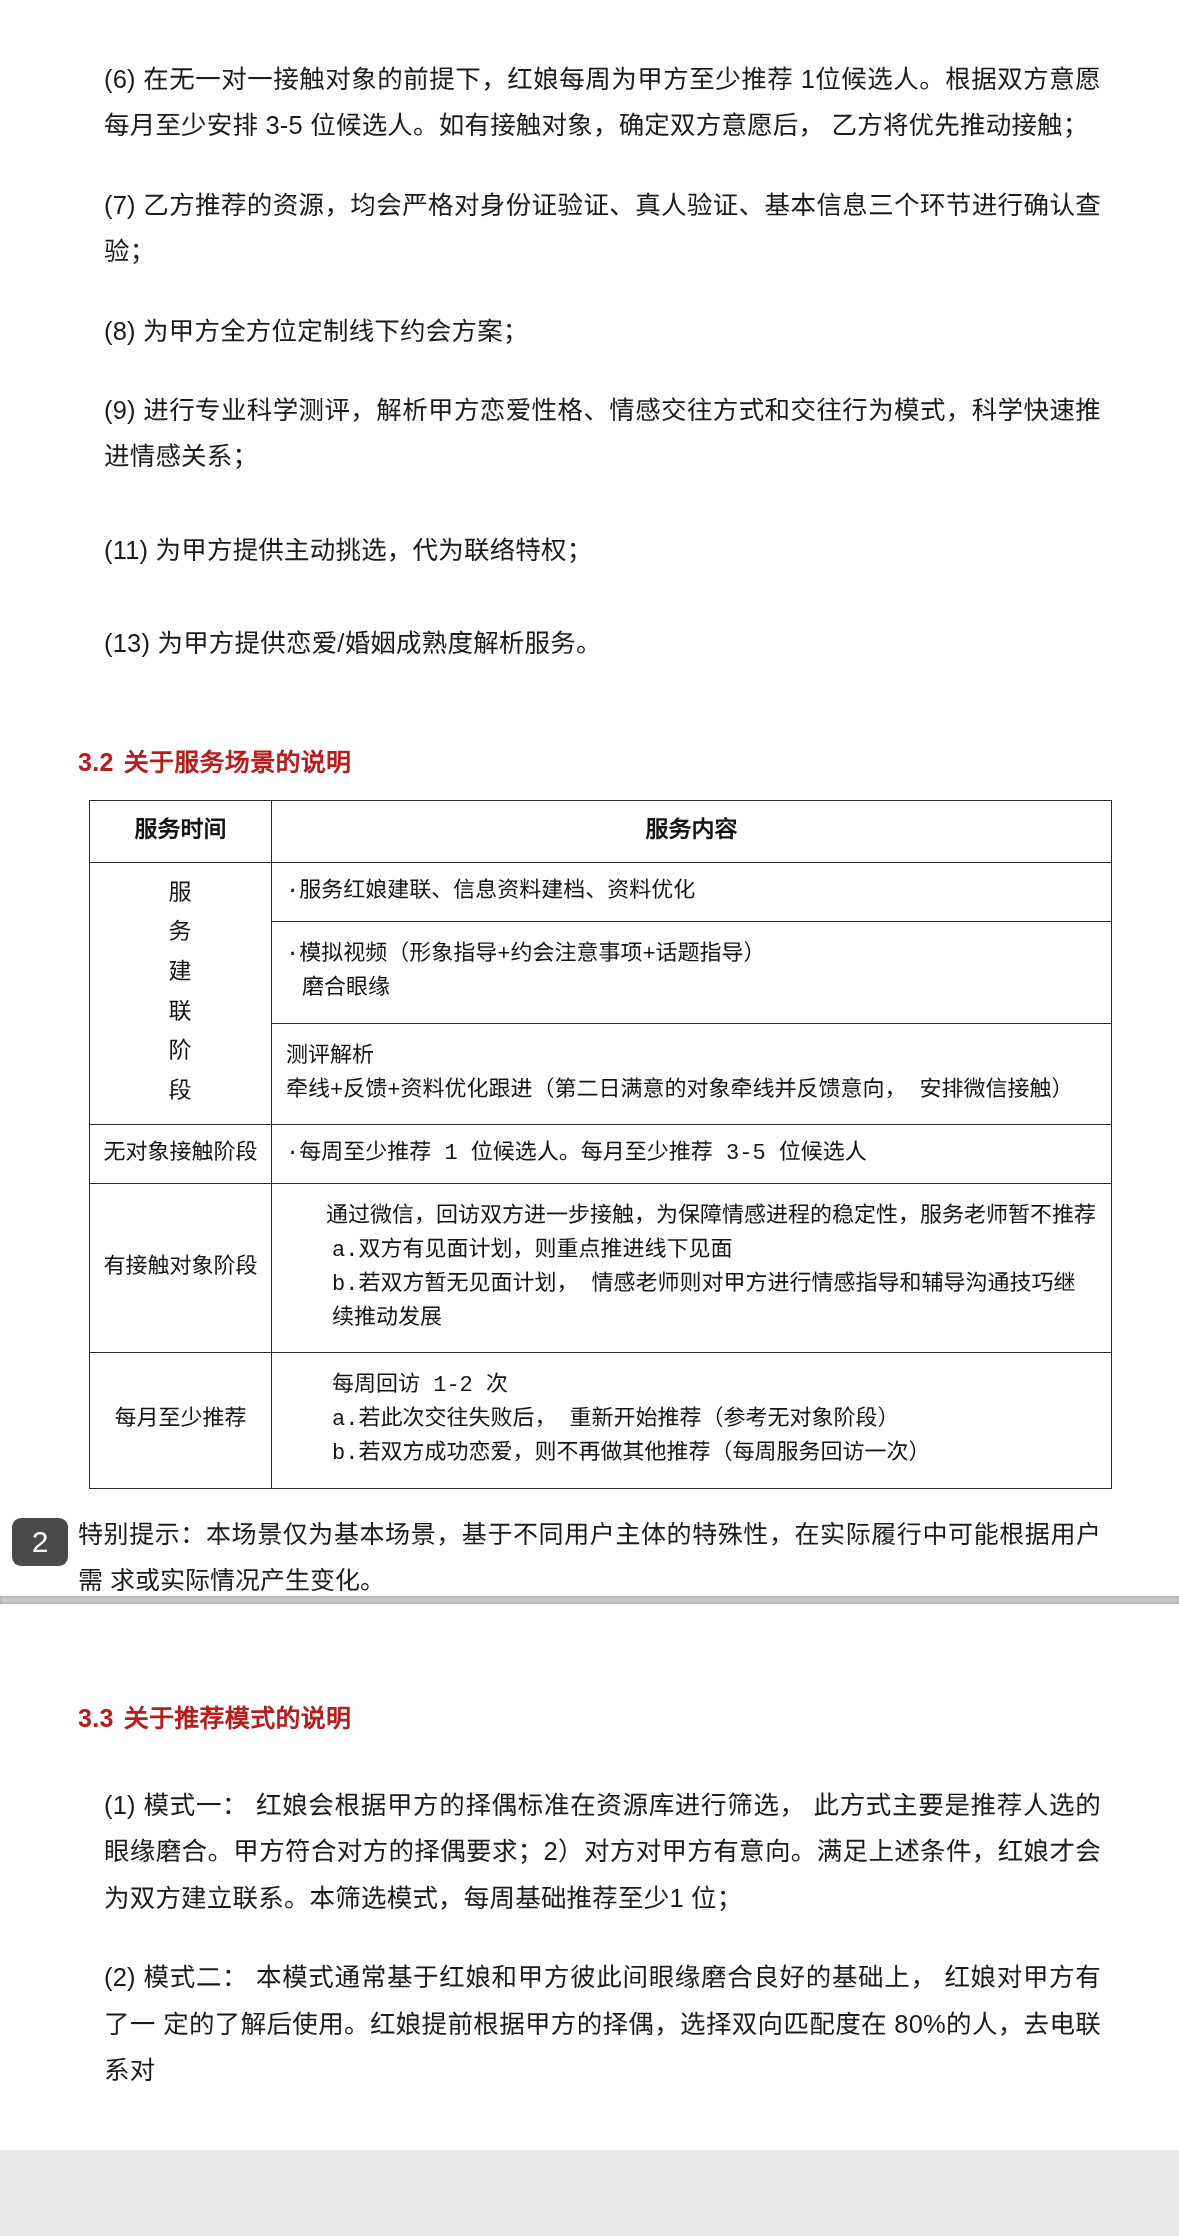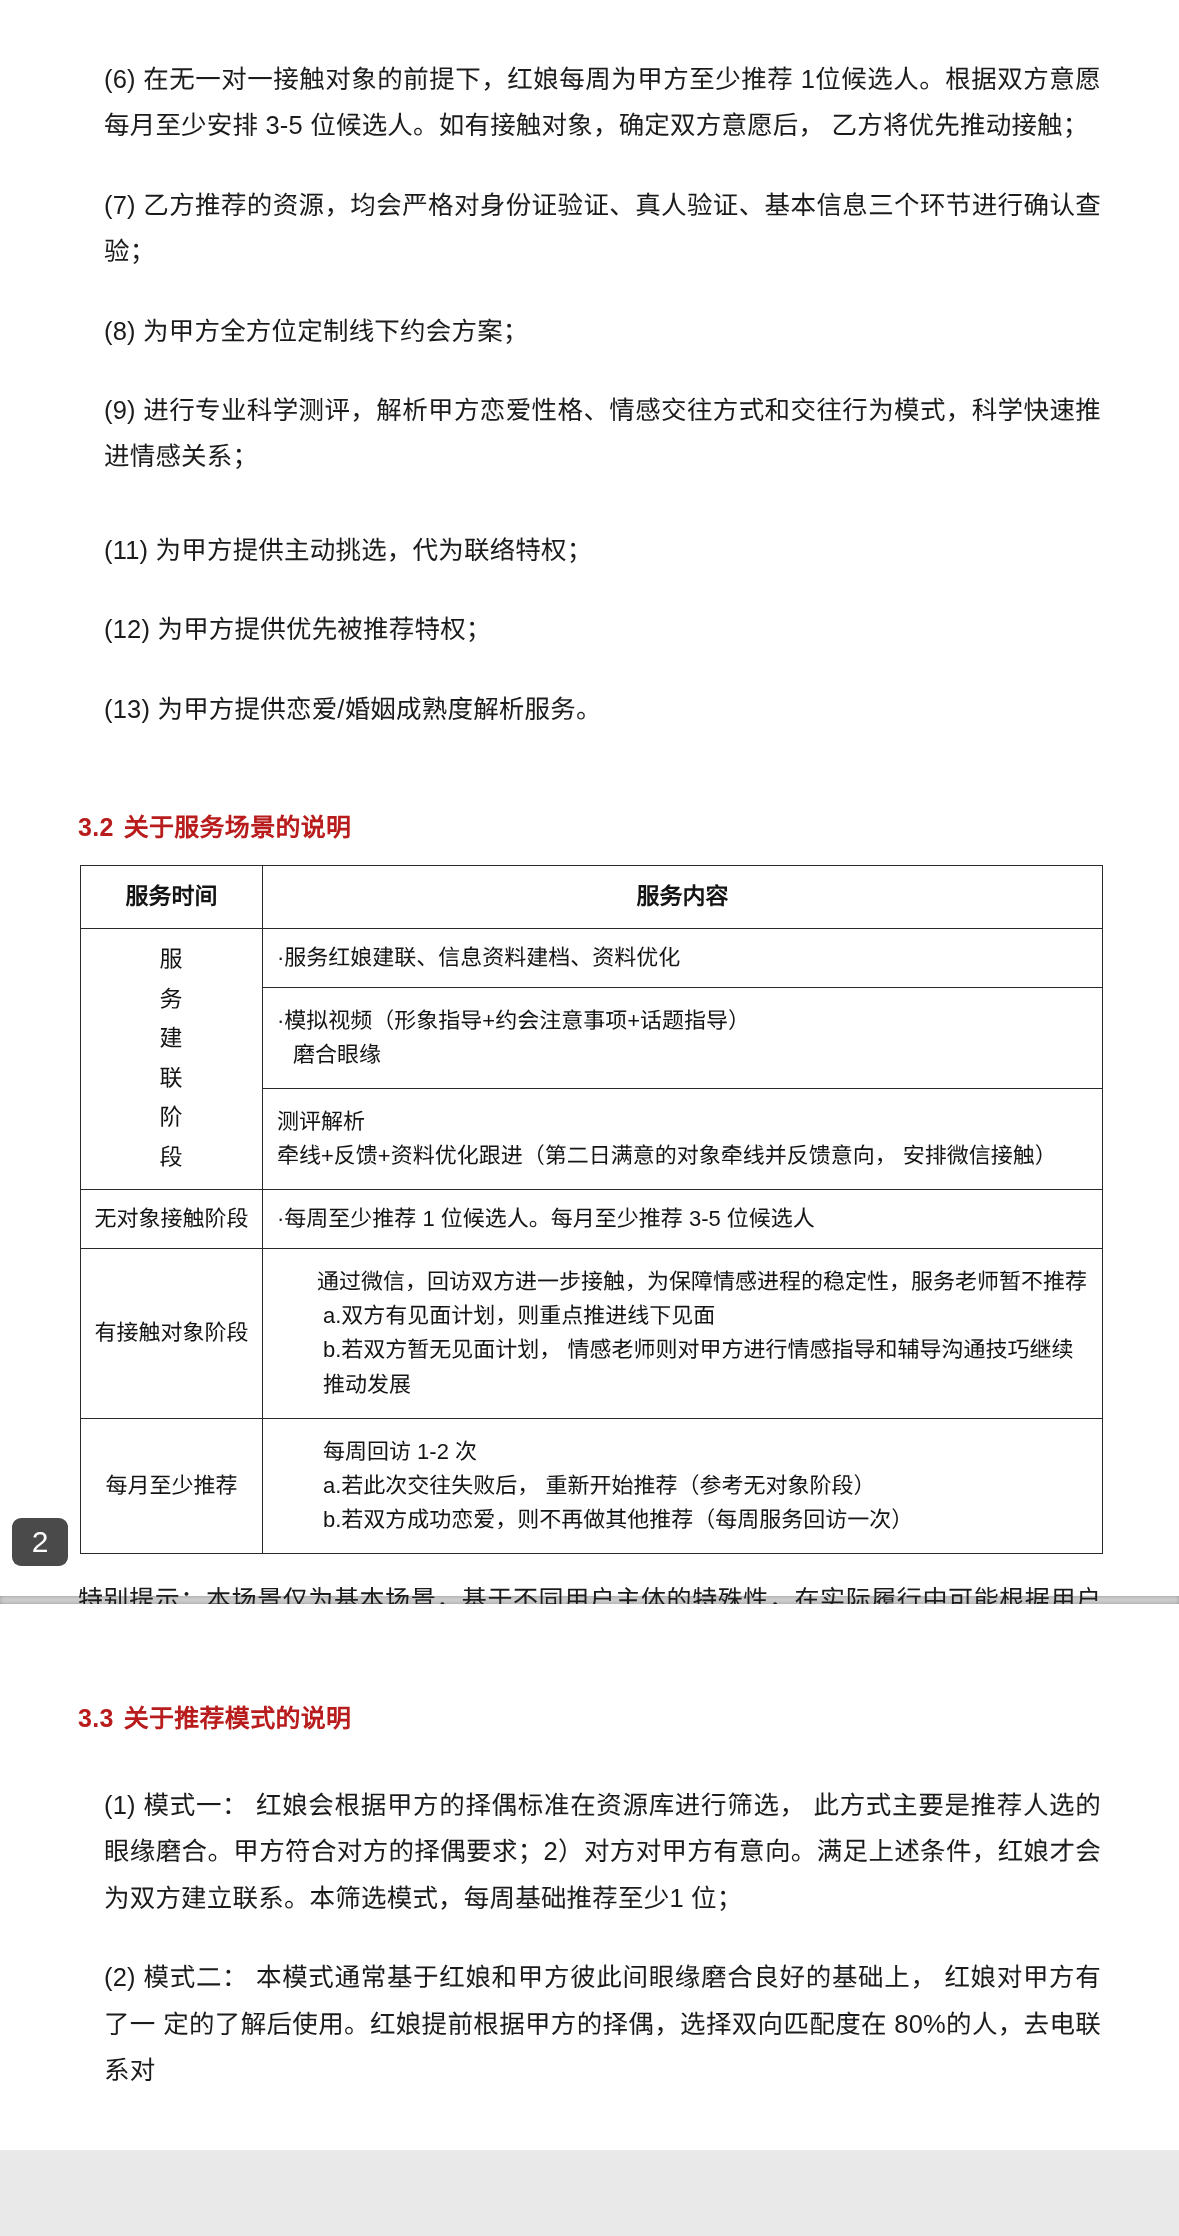--- a/index.html
+++ b/index.html
@@ -74,22 +74,23 @@
     margin: 0 0 22px 0;
     letter-spacing: .3px;
   }
   .heading .num { margin-right: 10px; }
 
   
   table.scene-table {
     border-collapse: collapse;
     width: 100%;
     table-layout: fixed;
-    margin: 2px;
+    margin: 11px;
     background: #fff;
+    font-family: Liberation Mono, monospace;
   }
   table.scene-table td,
   table.scene-table th {
     border: 1.6px solid #2b2b2b;
     padding: 9px 12px;
     font-size: 22px;
     line-height: 1.55;
     color: #141414;
     vertical-align: middle;
     font-weight: 400;
@@ -216,24 +217,20 @@
 
       <div class="spacer-s"></div>
 
       <p class="para indent">
         <span class="hang">(11)</span>
         <span>为甲方提供主动挑选，代为联络特权；</span>
       </p>
 
       <div class="spacer-s"></div>
 
-      <p class="para indent">
-        <span class="hang">(12)</span>
-        <span>为甲方提供优先被推荐特权；</span>
-      </p>
 
       <div class="spacer-s"></div>
 
       <p class="para indent">
         <span class="hang">(13)</span>
         <span>为甲方提供恋爱/婚姻成熟度解析服务。</span>
       </p>
 
       <div class="spacer-xl"></div>
 

